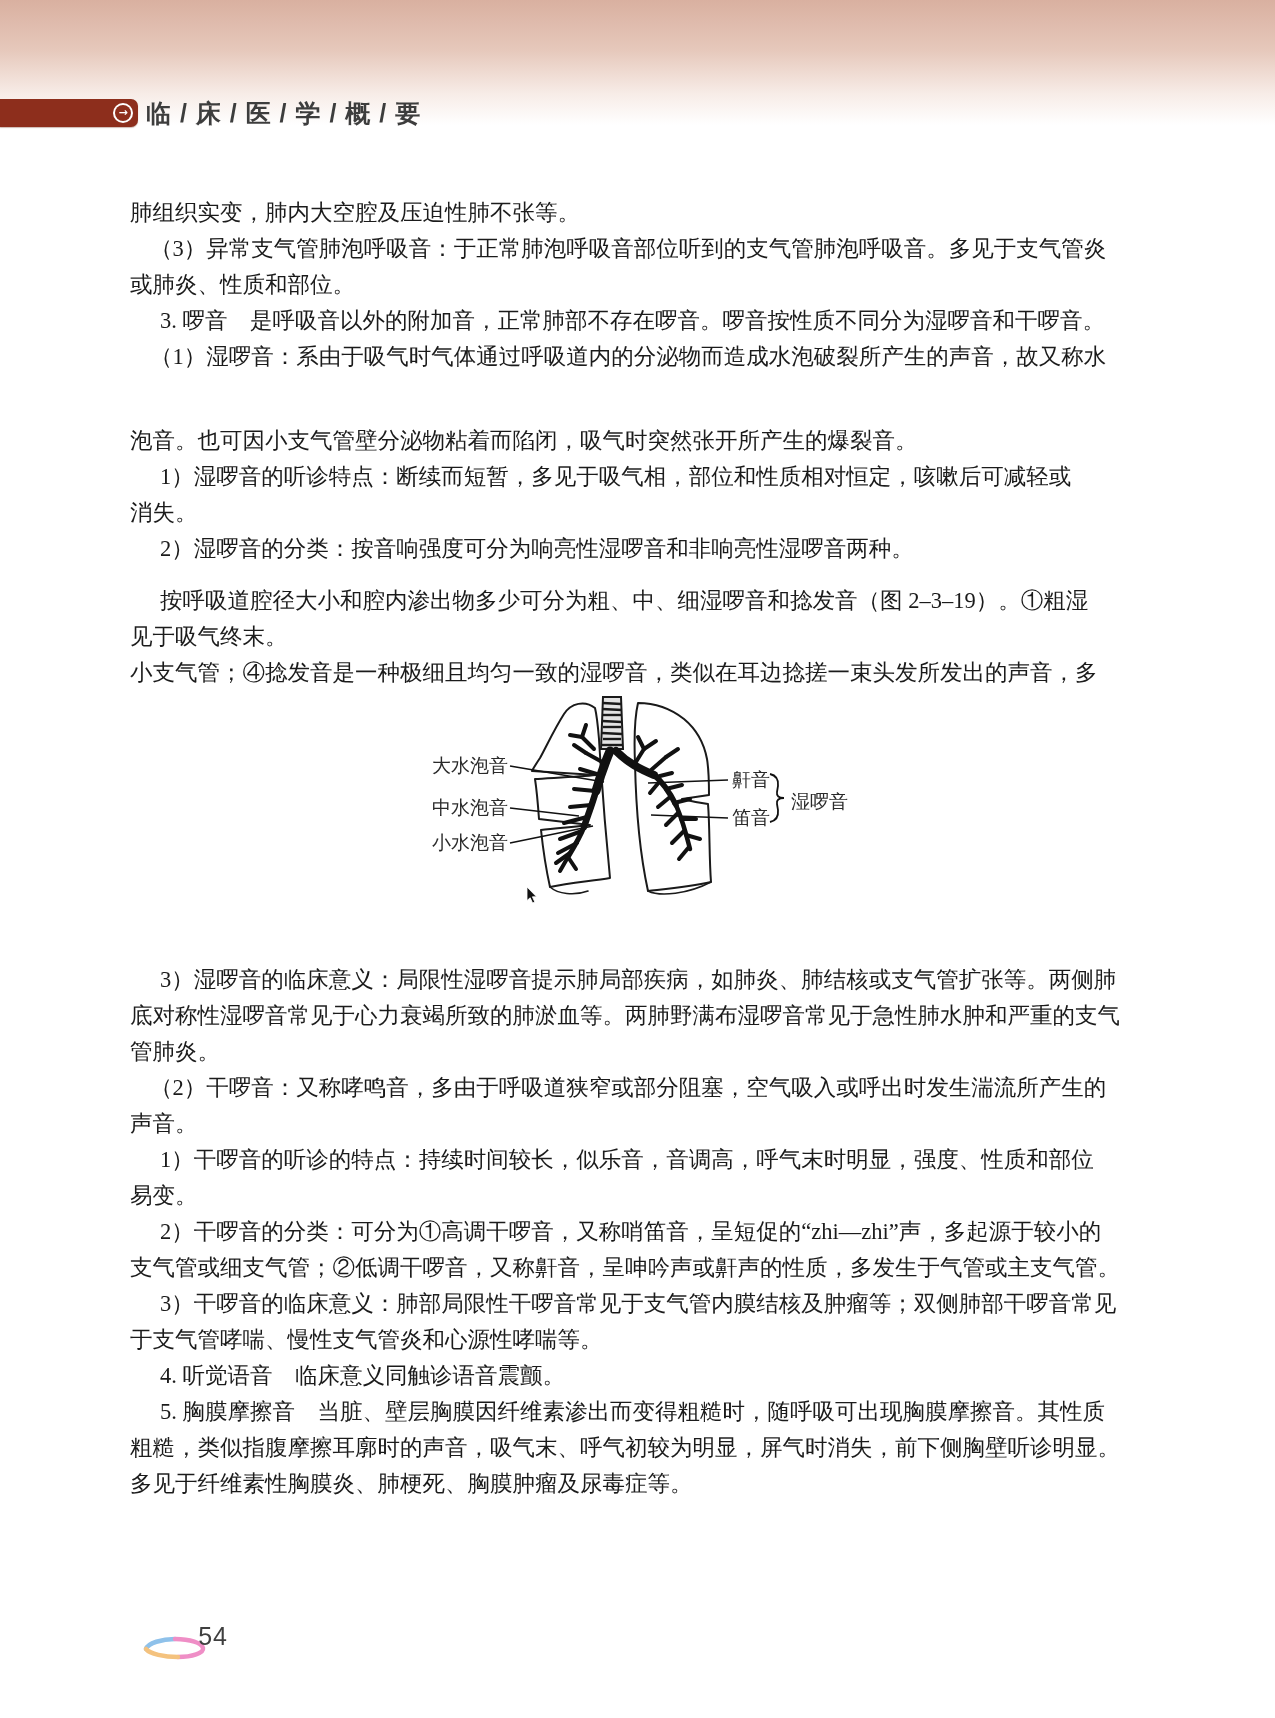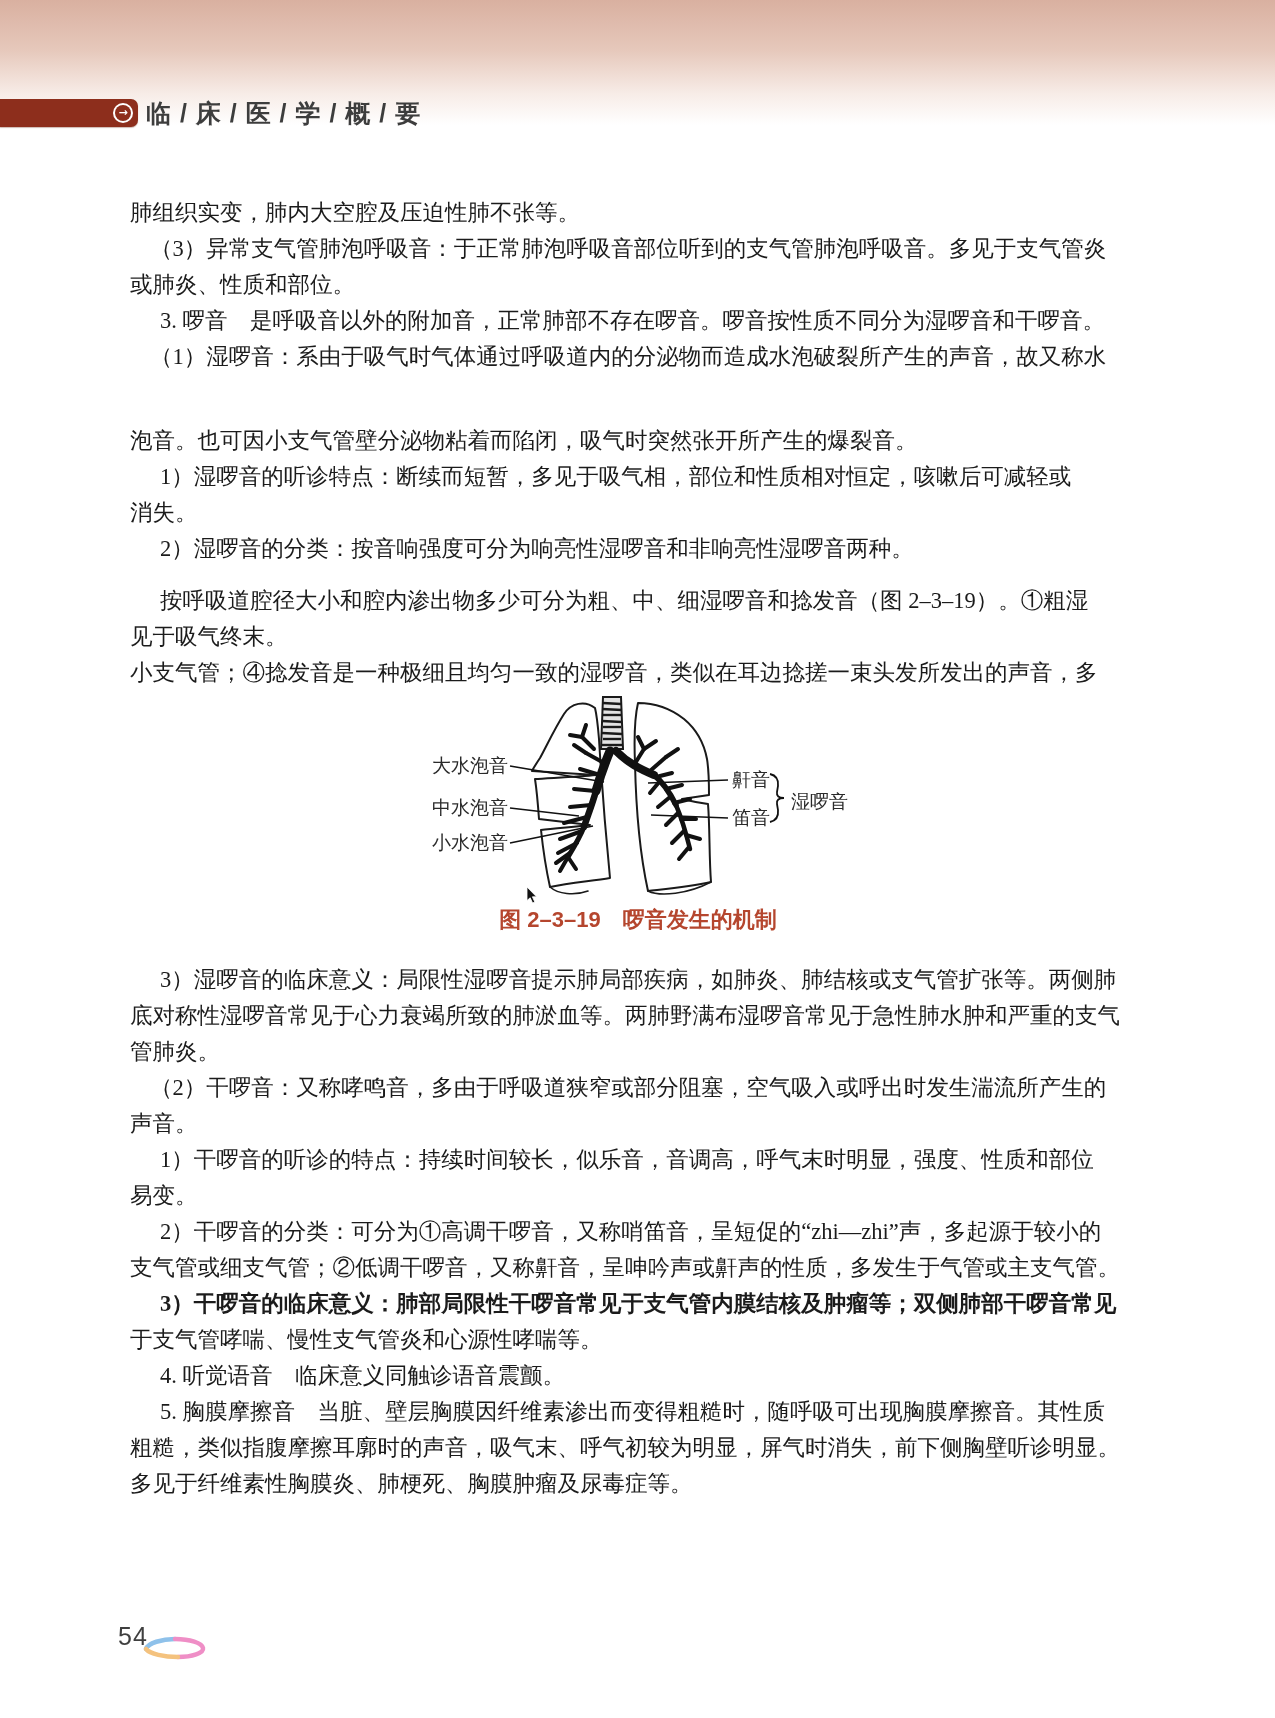--- a/index.html
+++ b/index.html
@@ -56,21 +56,21 @@
     font-weight:bold;font-size:22px;color:#b5462e;
     white-space:nowrap;
   }
   .cursor{
     position:absolute;left:396px;top:196px;width:12px;height:18px;
   }
   .page-number{
     position:absolute;left:118px;top:1614px;width:110px;height:50px;
   }
   .page-number .num{
-    position:absolute;left:0;top:8px;width:110px;text-align:left;
+    position:absolute;left:0;top:8px;width:110px;text-align:right;
     font-family:"Liberation Sans", sans-serif;
     font-size:25px;color:#3f3f3f;letter-spacing:1px;
   }
   .fig-label{
     font-family:"Liberation Serif", serif;
     font-size:19px;fill:#2a2a2a;
   }
 </style>
 </head>
 <body>
@@ -188,38 +188,37 @@
 
         <text class="fig-label" x="110" y="81" text-anchor="end">大水泡音</text>
         <text class="fig-label" x="110" y="123" text-anchor="end">中水泡音</text>
         <text class="fig-label" x="110" y="158" text-anchor="end">小水泡音</text>
         <text class="fig-label" x="334" y="95">鼾音</text>
         <text class="fig-label" x="334" y="133">笛音</text>
         <path d="M372,83 Q381,85 380,95 L379,101 Q378,107 386,107 Q378,107 379,113 L380,119 Q381,129 372,131" stroke="#111" stroke-width="1.8" fill="none"></path>
         <text class="fig-label" x="393" y="117">湿啰音</text>
       </svg>
 
-      <div class="figure-caption">图 2–3–19　啰音发生的机制</div>
 
       <svg class="cursor" width="12" height="18" viewBox="0 0 12 18">
         <path d="M1,0 L1,13.5 L4.2,10.8 L6.6,16 L8.8,15 L6.4,9.8 L10.5,9.8 Z" fill="#111" stroke="#ffffff" stroke-width="0.8"></path>
       </svg>
     </div>
 
     <div id="lines-2">
         <div class="line" style="padding-left: 30px;">3）湿啰音的临床意义：局限性湿啰音提示肺局部疾病，如肺炎、肺结核或支气管扩张等。两侧肺</div>
         <div class="line" style="padding-left: 0px;">底对称性湿啰音常见于心力衰竭所致的肺淤血等。两肺野满布湿啰音常见于急性肺水肿和严重的支气</div>
         <div class="line" style="padding-left: 0px;">管肺炎。</div>
         <div class="line" style="padding-left: 20px;">（2）干啰音：又称哮鸣音，多由于呼吸道狭窄或部分阻塞，空气吸入或呼出时发生湍流所产生的</div>
         <div class="line" style="padding-left: 0px;">声音。</div>
         <div class="line" style="padding-left: 30px;">1）干啰音的听诊的特点：持续时间较长，似乐音，音调高，呼气末时明显，强度、性质和部位</div>
         <div class="line" style="padding-left: 0px;">易变。</div>
         <div class="line" style="padding-left: 30px;">2）干啰音的分类：可分为①高调干啰音，又称哨笛音，呈短促的“zhi—zhi”声，多起源于较小的</div>
         <div class="line" style="padding-left: 0px;">支气管或细支气管；②低调干啰音，又称鼾音，呈呻吟声或鼾声的性质，多发生于气管或主支气管。</div>
-        <div class="line" style="padding-left: 30px; font-weight: bold;">3）干啰音的临床意义：肺部局限性干啰音常见于支气管内膜结核及肿瘤等；双侧肺部干啰音常见</div>
+        <div class="line" style="padding-left: 30px;">3）干啰音的临床意义：肺部局限性干啰音常见于支气管内膜结核及肿瘤等；双侧肺部干啰音常见</div>
         <div class="line" style="padding-left: 0px;">于支气管哮喘、慢性支气管炎和心源性哮喘等。</div>
         <div class="line" style="padding-left: 30px;">4. 听觉语音　临床意义同触诊语音震颤。</div>
         <div class="line" style="padding-left: 30px;">5. 胸膜摩擦音　当脏、壁层胸膜因纤维素渗出而变得粗糙时，随呼吸可出现胸膜摩擦音。其性质</div>
         <div class="line" style="padding-left: 0px;">粗糙，类似指腹摩擦耳廓时的声音，吸气末、呼气初较为明显，屏气时消失，前下侧胸壁听诊明显。</div>
         <div class="line" style="padding-left: 0px;">多见于纤维素性胸膜炎、肺梗死、胸膜肿瘤及尿毒症等。</div>
       </div>
 
   </div>
 
   <div class="page-number">

